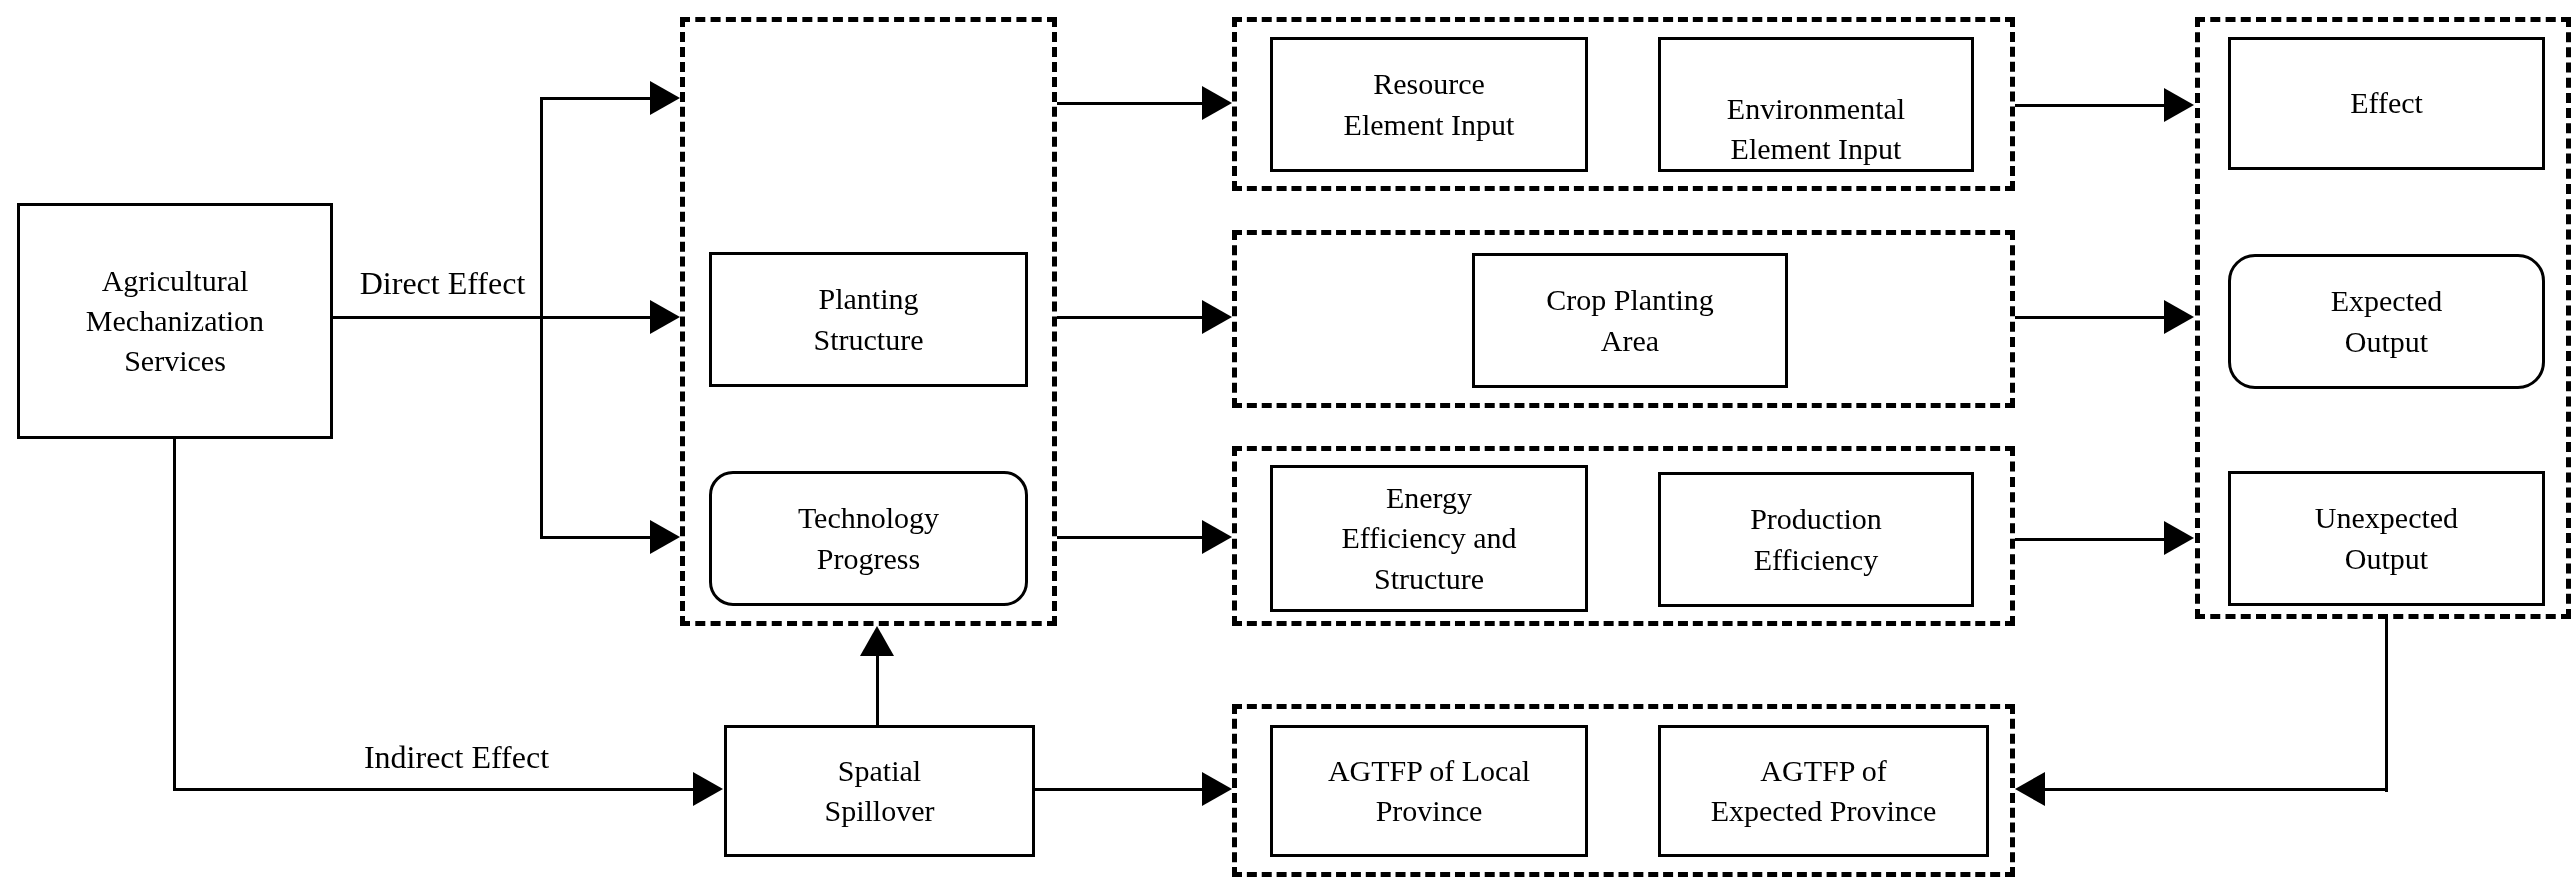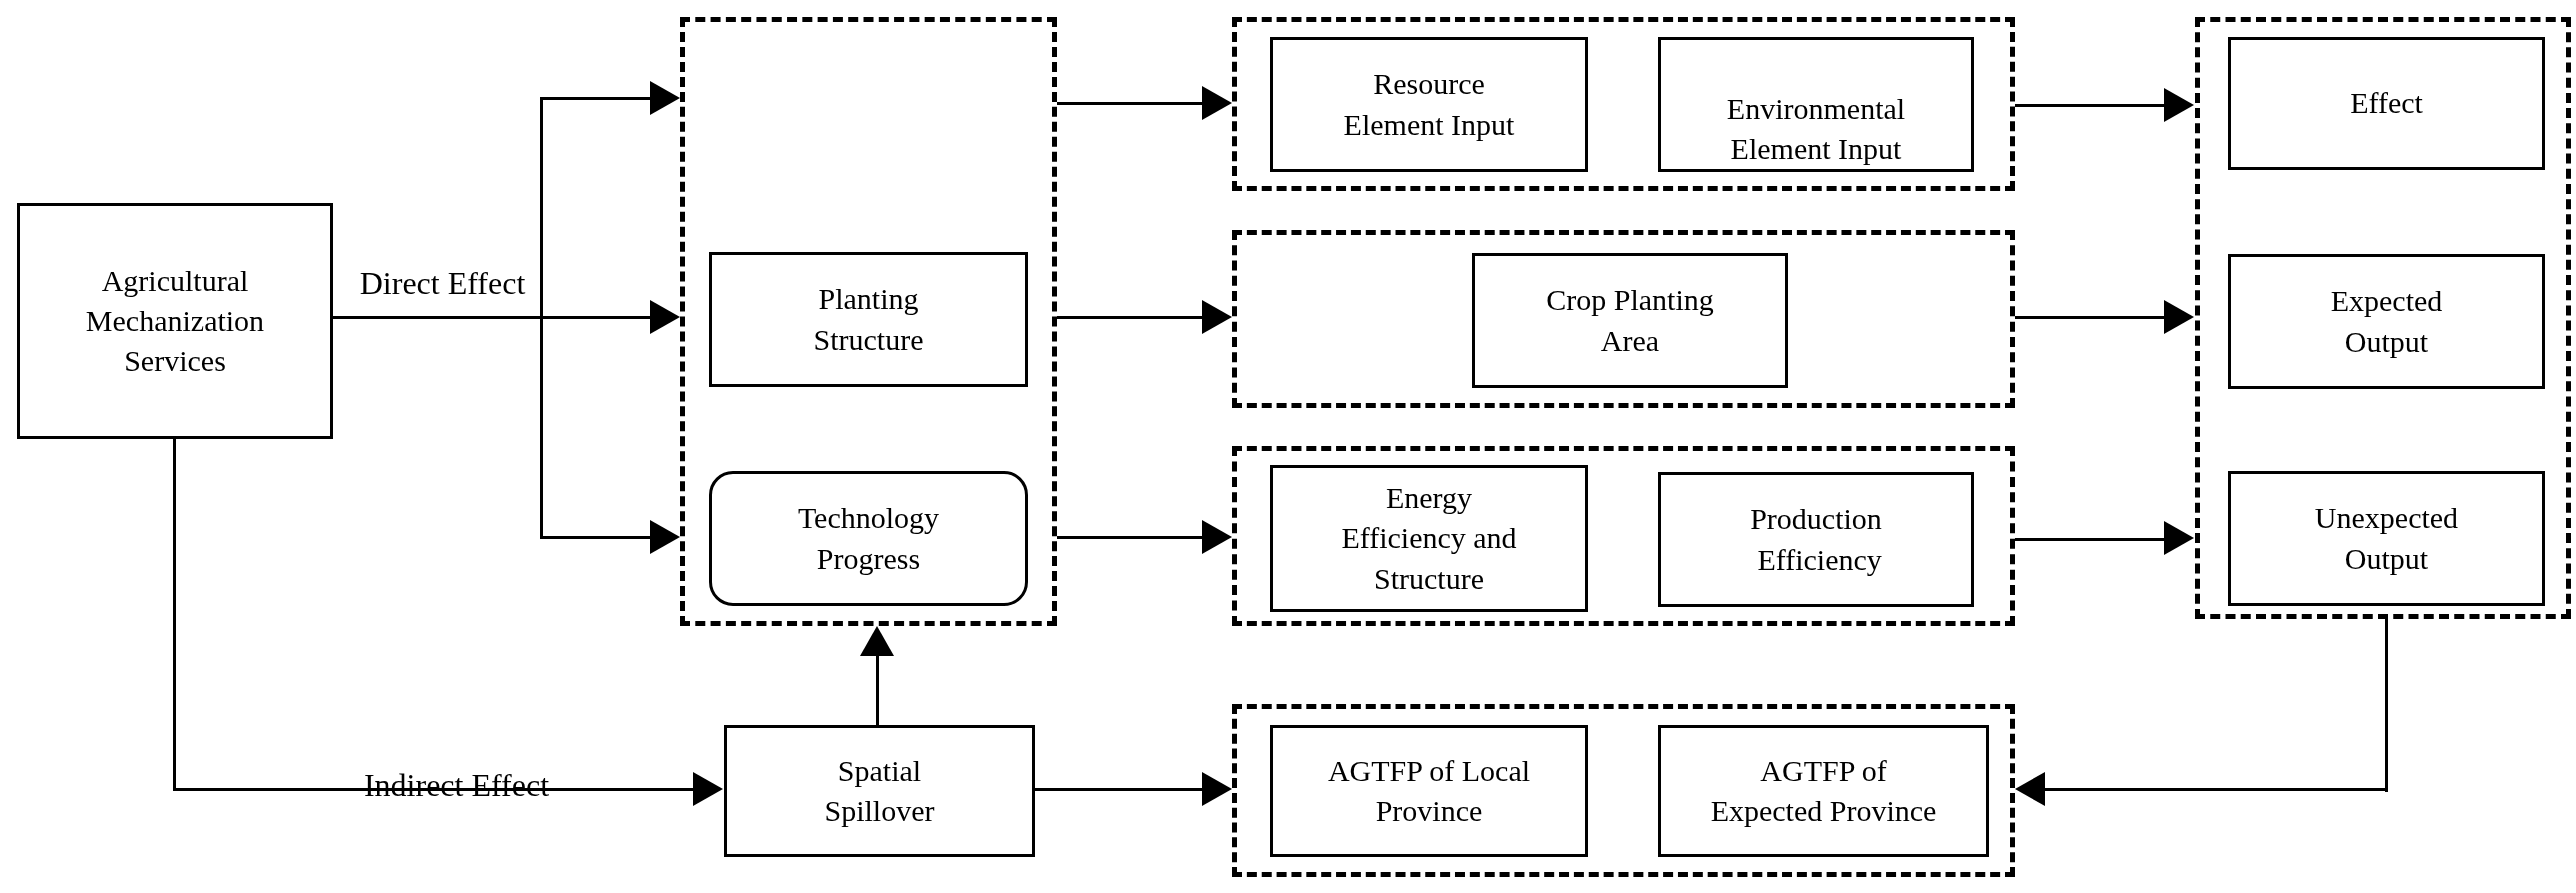--- a/index.html
+++ b/index.html
@@ -80,28 +80,28 @@
   </div>
   <div class="box" style="left:1472px;top:253px;width:316px;height:135px;">
     <span>Crop Planting
 Area</span>
   </div>
   <div class="box" style="left:1270px;top:465px;width:318px;height:147px;">
     <span>Energy
 Efficiency and
 Structure</span>
   </div>
-  <div class="box" style="left:1658px;top:472px;width:316px;height:135px;text-align:right;">
+  <div class="box" style="left:1658px;top:472px;width:316px;height:135px;">
     <span>Production
 Efficiency</span>
   </div>
   <div class="box" style="left:2228px;top:37px;width:317px;height:133px;">
     <span>Effect</span>
   </div>
-  <div class="box" style="left:2228px;top:254px;width:317px;height:135px;">
+  <div class="box" style="left:2228px;top:254px;width:317px;height:135px;border-radius:27px;">
     <span>Expected
 Output</span>
   </div>
   <div class="box" style="left:2228px;top:471px;width:317px;height:135px;">
     <span>Unexpected
 Output</span>
   </div>
   <div class="box" style="left:1270px;top:725px;width:318px;height:132px;">
     <span>AGTFP of Local
 Province</span>
@@ -109,21 +109,21 @@
   <div class="box" style="left:724px;top:725px;width:311px;height:132px;">
     <span>Spatial
 Spillover</span>
   </div>
   <div class="box" style="left:1658px;top:725px;width:331px;height:132px;">
     <span>AGTFP of
 Expected Province</span>
   </div>
 
   <div class="flabel" style="left:333px;top:262px;width:219px;height:42px;line-height:42px;">Direct Effect</div>
-  <div class="flabel" style="left:328px;top:764px;width:257px;height:42px;line-height:42px;">Indirect Effect</div>
+  <div class="flabel" style="left:328px;top:736px;width:257px;height:42px;line-height:42px;">Indirect Effect</div>
 
   <div class="hline" style="left:333px;top:316px;width:318px;"></div>
   <div class="vline" style="left:540px;top:97px;height:442px;"></div>
   <div class="hline" style="left:542px;top:97px;width:109px;"></div>
   <div class="hline" style="left:542px;top:536px;width:109px;"></div>
   <div class="ah-r" style="left:650px;top:81px;"></div>
   <div class="ah-r" style="left:650px;top:300px;"></div>
   <div class="ah-r" style="left:650px;top:520px;"></div>
 
   <div class="hline" style="left:1057px;top:102px;width:146px;"></div>

